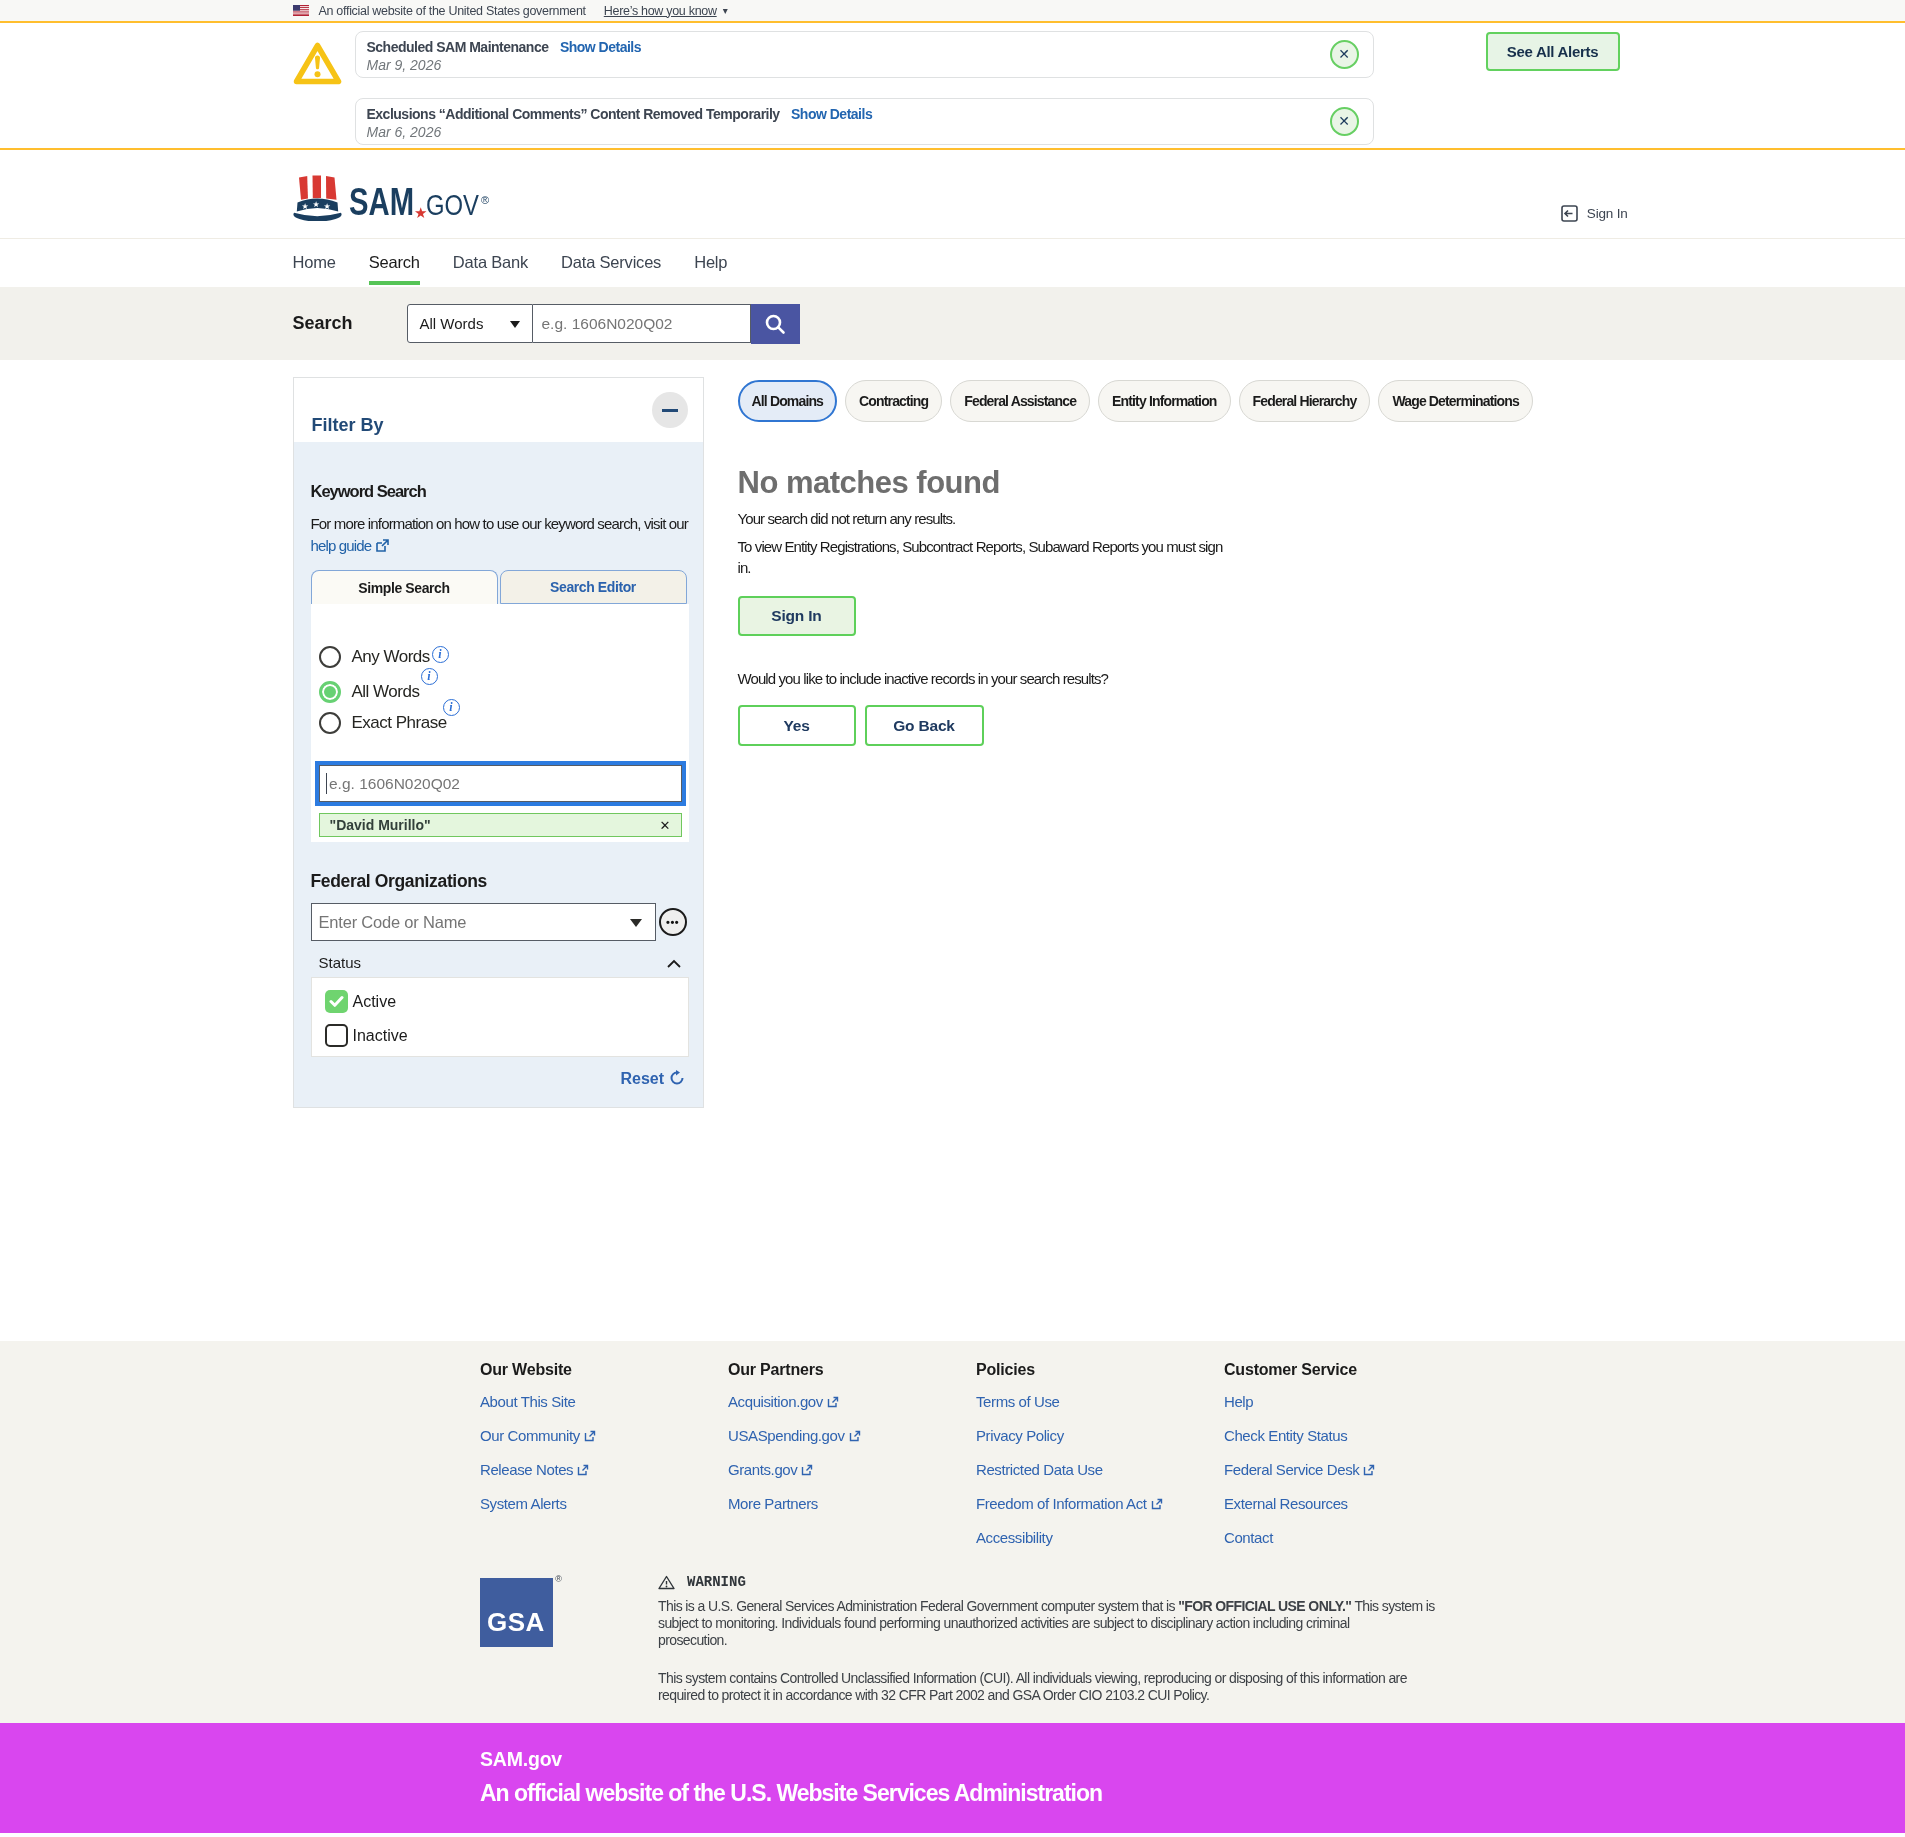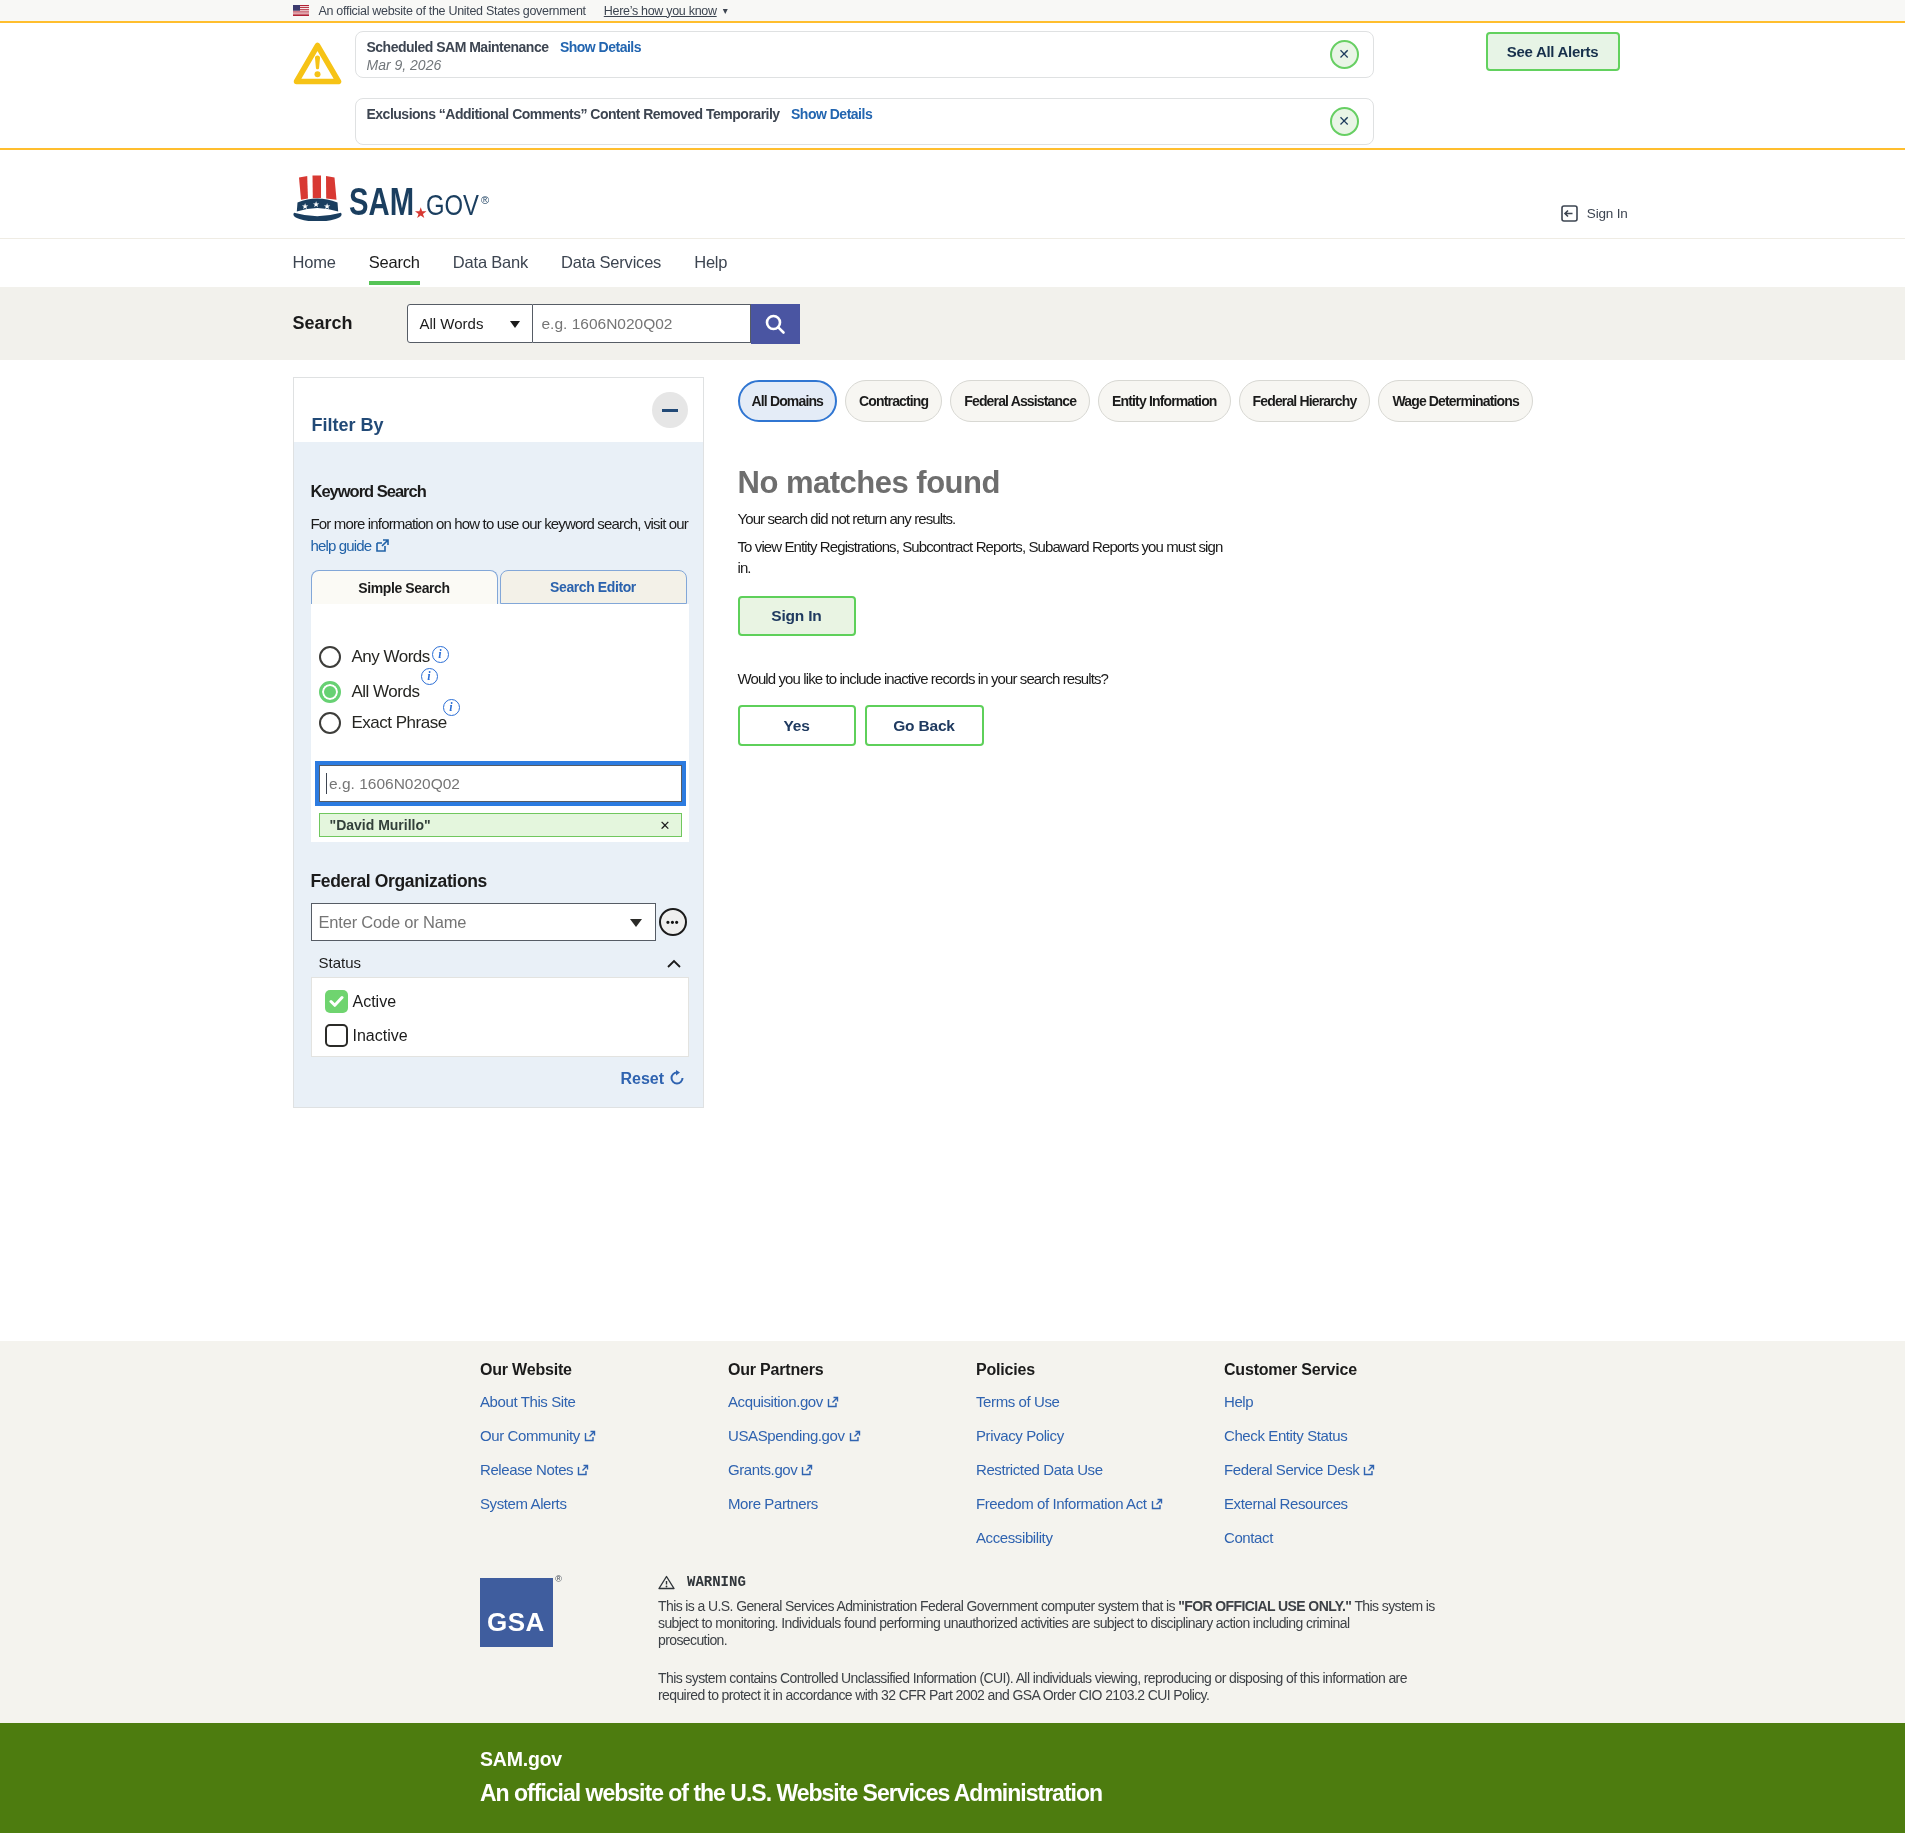--- a/index.html
+++ b/index.html
@@ -116,21 +116,21 @@
 .gsa-logo { width:73px; height:69px; background:#3f5d9e; position:relative; color:#fff; margin-top:4px; }
 .gsa-logo .g { position:absolute; left:7px; bottom:9px; font-size:26px; font-weight:bold; letter-spacing:0.5px; }
 .gsa-logo .r { position:absolute; right:-9px; top:-4px; color:#3d4551; font-size:9px; }
 .warn-col { margin-left:105px; }
 .warn-head { display:flex; align-items:center; font-family:"Liberation Mono", monospace; font-size:14px; font-weight:bold; color:#30353a; }
 .warn-head svg { margin-right:12px; }
 .warn-col p { font-size:14px; letter-spacing:-0.6px; line-height:17px; color:#3d4146; margin-top:8px; }
 .warn-col p.p2 { margin-top:21px; }
 
 
-.dark-footer { background:#4d7c0f; height:110px; color:#fff; padding-top:25px; }
+.dark-footer { background:#d946ef; height:110px; color:#fff; padding-top:25px; }
 .dark-footer .inner { padding-left:480px; }
 .dark-footer .s1 { font-size:19.5px; letter-spacing:-0.2px; font-weight:bold; }
 .dark-footer .s2 { font-size:23px; letter-spacing:-1px; font-weight:bold; margin-top:9px; }
 </style>
 </head>
 <body>
 
 <div class="gov-banner">
   <div class="container">
     <svg class="flag" viewBox="0 0 16 11">
@@ -155,20 +155,21 @@
         <path d="M24.5 14.5 c1.6 0 2.6 1 2.5 2.4 l-0.9 9.8 c-0.1 1-0.7 1.6-1.6 1.6 s-1.5-0.6-1.6-1.6 l-0.9-9.8 c-0.1-1.4 0.9-2.4 2.5-2.4 Z" fill="#f6c316"></path>
         <circle cx="24.5" cy="33.3" r="3" fill="#f6c316"></circle>
       </svg>
     <div class="alert-box">
       <div class="alert-title">Scheduled SAM Maintenance <span class="show">Show Details</span></div>
       <div class="alert-date">Mar 9, 2026</div>
       <div class="alert-close">✕</div>
     </div>
     <div class="alert-box">
       <div class="alert-title">Exclusions “Additional Comments” Content Removed Temporarily <span class="show">Show Details</span></div>
+      <div class="alert-date">Mar 6, 2026</div>
       <div class="alert-close">✕</div>
     </div>
     <span class="see-all">See All Alerts</span>
   </div>
 </div>
 
 <div class="site-header">
   <div class="container">
     <div class="logo">
       <svg width="196" height="47" viewBox="0 0 196 47">

